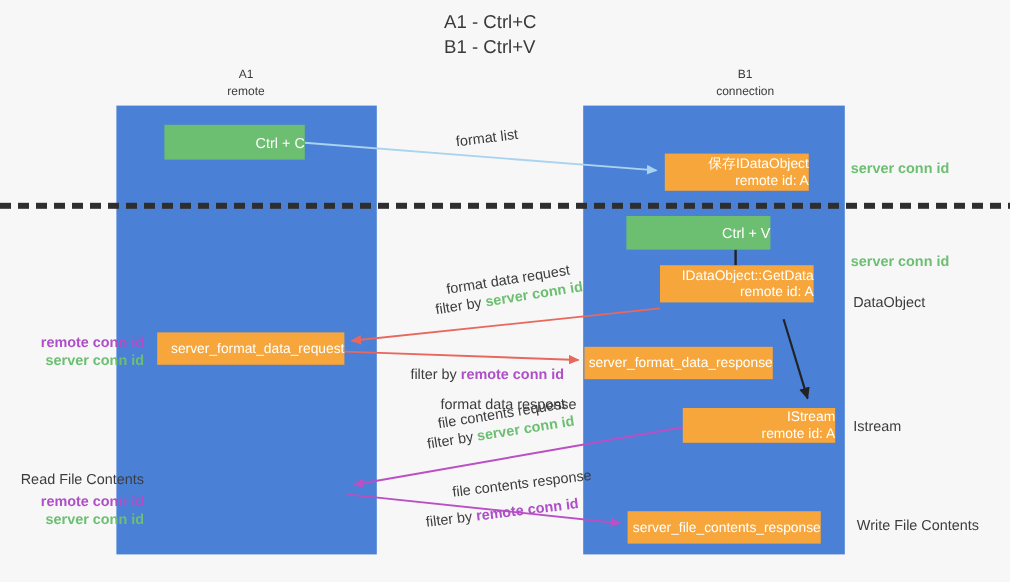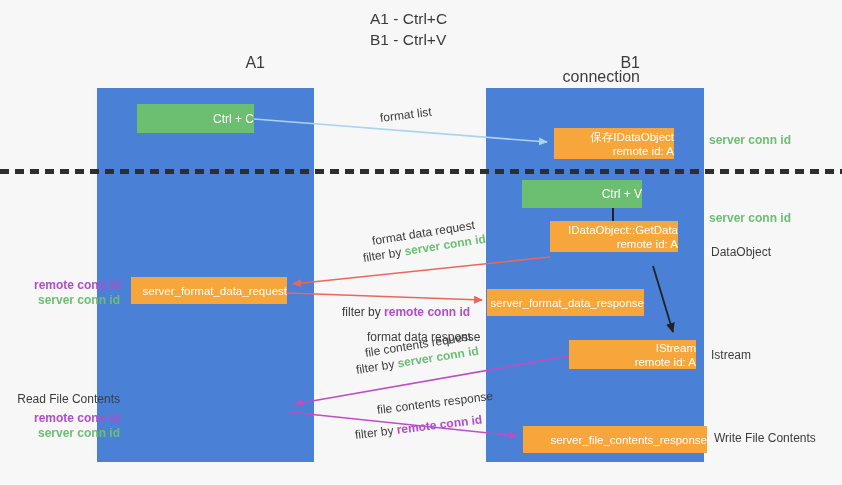--- a/index.html
+++ b/index.html
@@ -5,21 +5,21 @@
   html,body { margin:0; padding:0; }
   body {
     width:842px; height:485px; background:#f7f7f7;
     font-family:"Liberation Sans", sans-serif;
     overflow:hidden;
   }
   .canvas { position:relative; width:842px; height:485px;border-radius:28px; }
   .abs { position:absolute; }
 
   .title-block { left:370px; top:8px; font-size:15.5px; line-height:21px; color:#3a3a3a; }
-  .lane-header { width:120px; top:56px; text-align:right; font-size:16px; line-height:14px; color:#3c3c3c; }
+  .lane-header { width:120px; top:56px; text-align:center; font-size:10px; line-height:14px; color:#3c3c3c; }
 
   .lane { background:#4a80d6; top:88px; height:374px; z-index:1; }
   .lane-left  { left:97px;  width:217px; }
   .lane-right { left:486px; width:218px; }
 
   .divider {
     left:0; top:169px; width:842px; height:5px; z-index:2;
     background-image:repeating-linear-gradient(90deg,#2e2e2e 0 9px,transparent 9px 15px);
   }
 
@@ -51,22 +51,23 @@
 
 <div class="canvas">
 
   <div class="abs title-block">
     <div>A1 - Ctrl+C</div>
     <div>B1 - Ctrl+V</div>
   </div>
 
   <div class="abs lane-header" style="left:145px;">
     <div>A1</div>
+    <div>remote</div>
   </div>
-  <div class="abs lane-header" style="left:520px;">
+  <div class="abs lane-header" style="left:561px;">
     <div>B1</div>
     <div>connection</div>
   </div>
 
   <div class="abs lane lane-left"></div>
   <div class="abs lane lane-right"></div>
 
   <div class="abs divider"></div>
 
   <svg class="abs arrows" width="842" height="485">
@@ -118,21 +119,21 @@
   <div class="node orange" style="left:487px; top:289px; width:157px; height:27px; font-size:11.5px;">
     <div>server_format_data_response</div>
   </div>
 
   <div class="node orange" style="left:569px; top:340px; width:127px; height:29px;">
     <div class="nl">IStream</div>
     <div class="nl">remote id: A</div>
   </div>
 
 
-  <div class="node orange" style="left:523px; top:426px; width:184px; height:27px; font-size:11.5px;">
+  <div class="node orange" style="left:523px; top:426px; width:161px; height:27px; font-size:11.5px;">
     <div>server_file_contents_response</div>
   </div>
 
   <div class="arrow-label rot7" style="left:380px; top:111px;">format list</div>
 
   <div class="arrow-label rot9" style="left:372px; top:234px;">format data request</div>
   <div class="arrow-label rot9" style="left:363px; top:251px;">
     <span>filter by</span>
     <span class="green-text">server conn id</span>
   </div>

